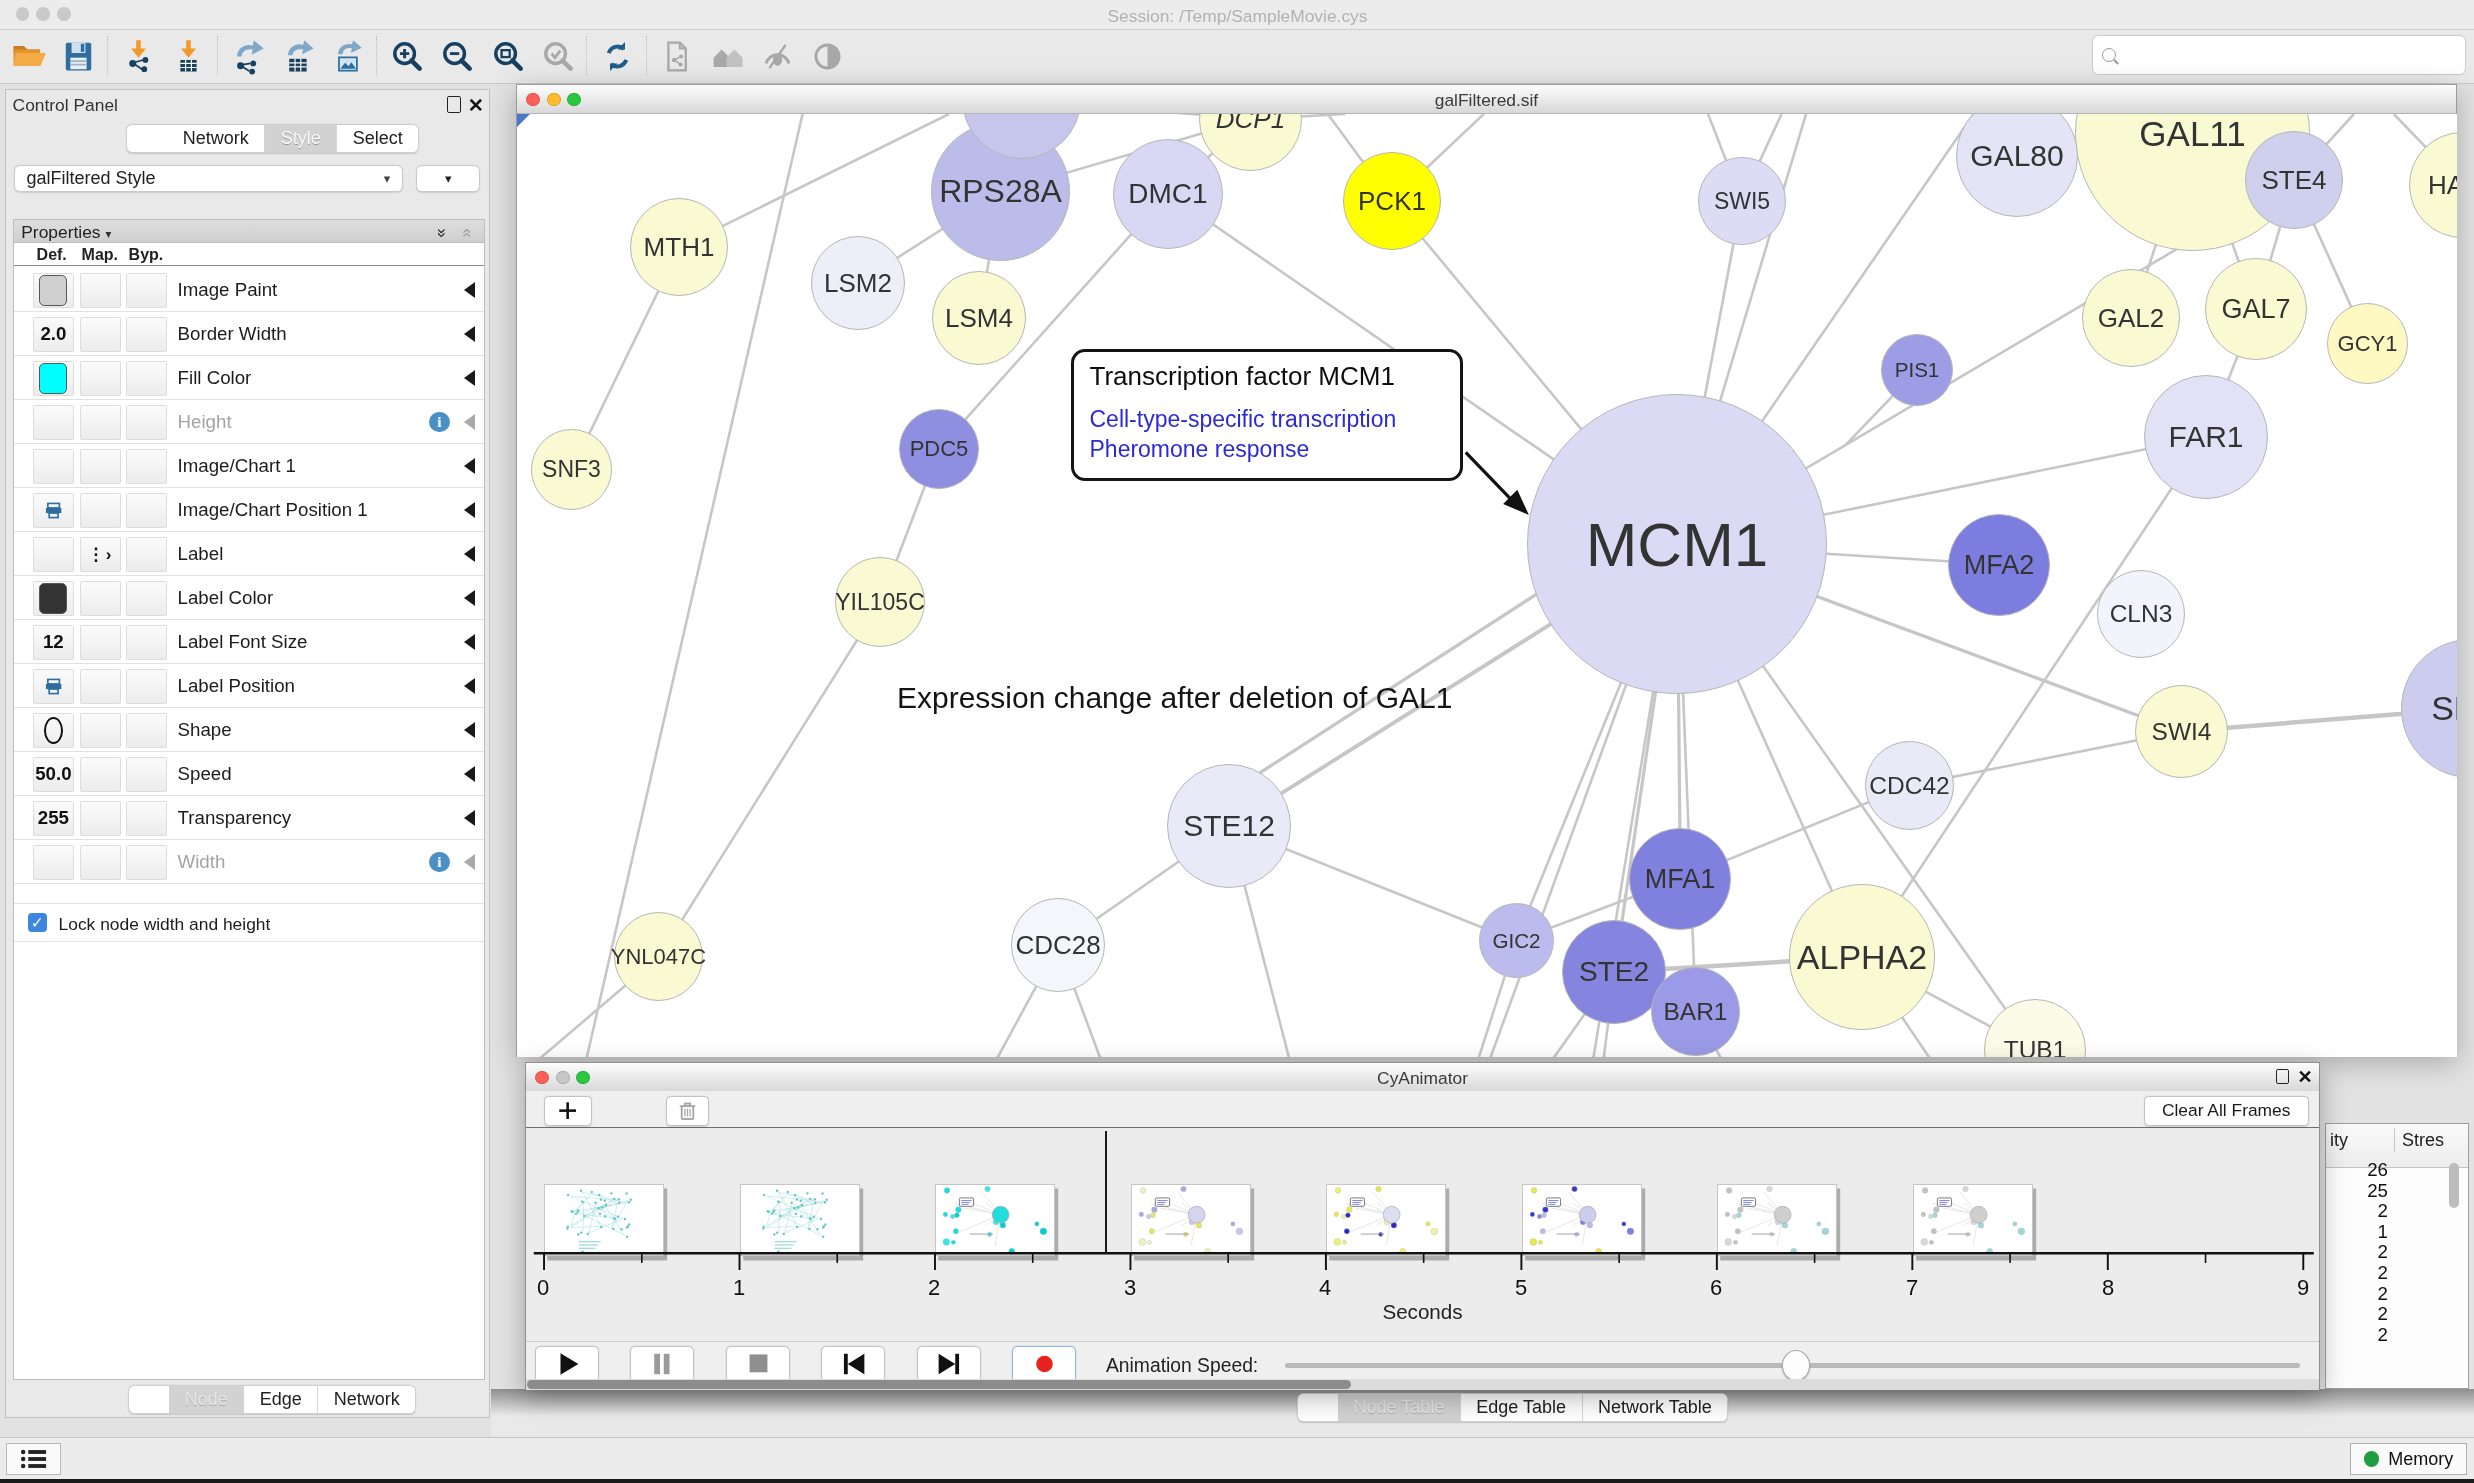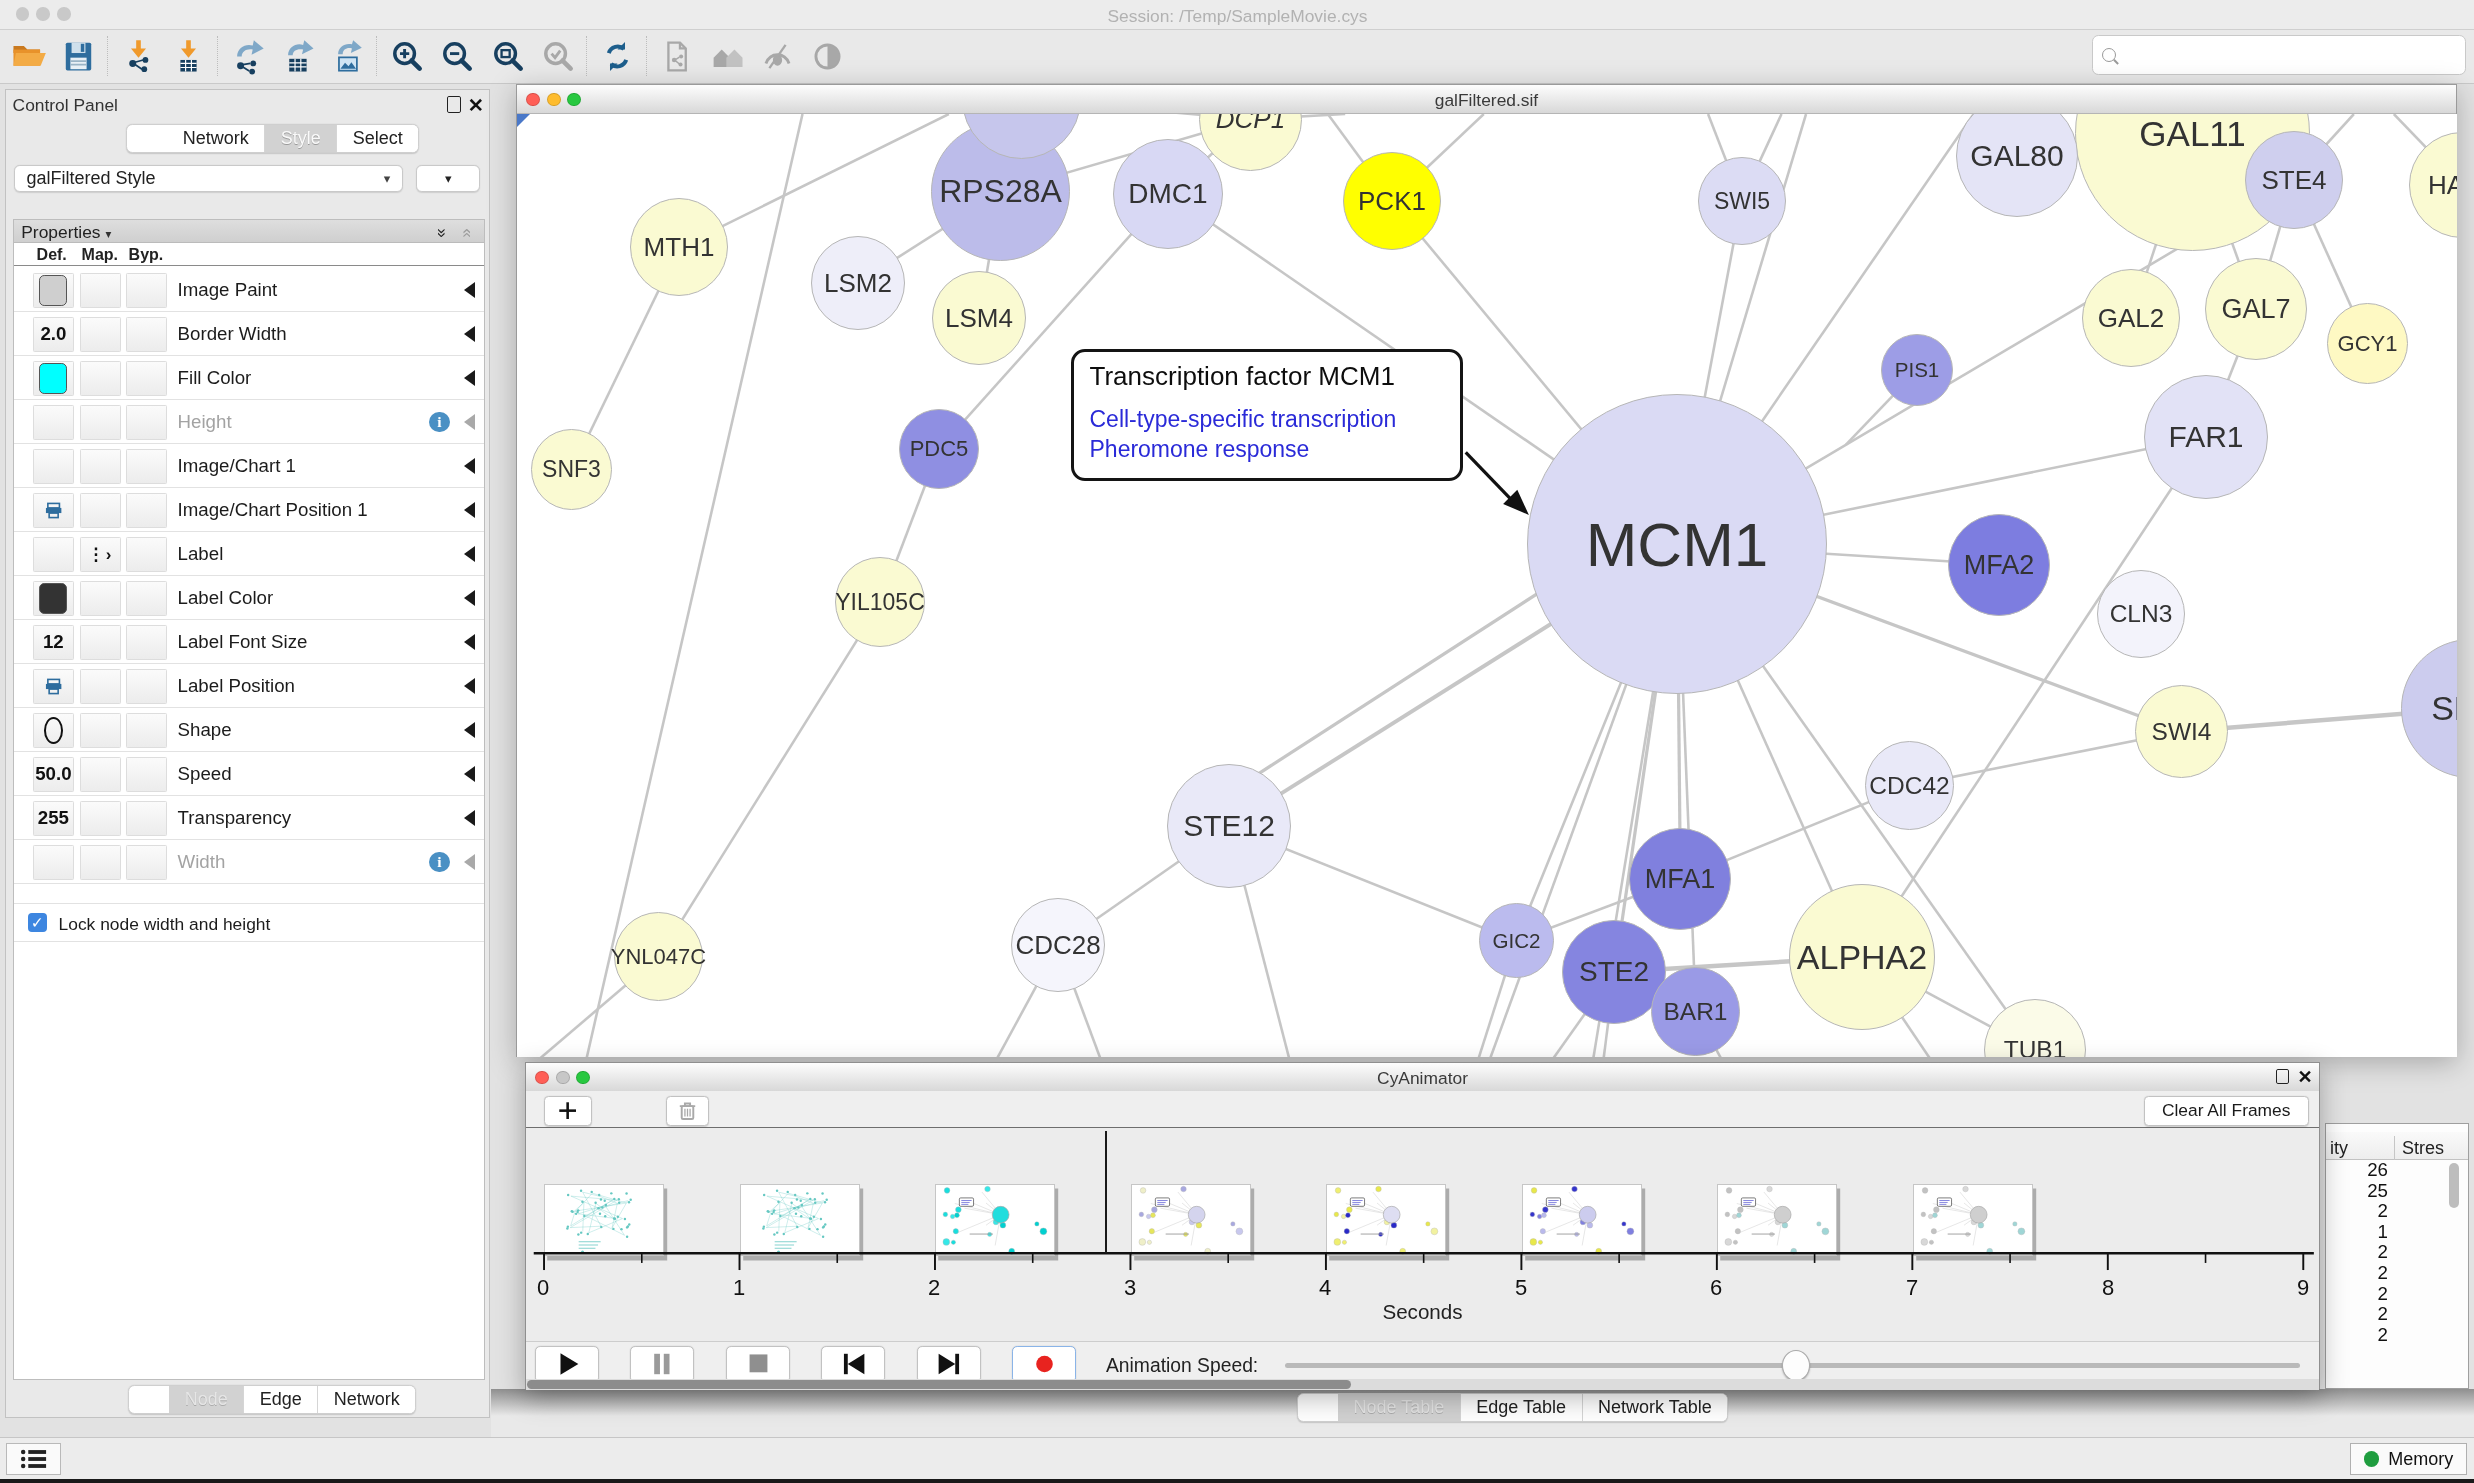--- a/index.html
+++ b/index.html
@@ -62,21 +62,21 @@
   .node{position:absolute;border-radius:50%;border:1.9px solid #b6b6b6;display:flex;align-items:center;justify-content:center;color:#333;}
   #annotation{position:absolute;left:554px;top:235px;width:392px;height:132px;background:#fff;border:3.9px solid #141414;border-radius:14px;padding:9px 15.5px;z-index:40;}
   #annotation .t{font-size:26px;font-weight:normal;color:#0d0d0d;margin-bottom:13px;}
   #annotation .l{font-size:23px;color:#2a2ad8;line-height:1.3;}
   #net-caption{position:absolute;left:380px;top:567px;font-size:30px;color:#141414;z-index:30;}
   #corner-mark{position:absolute;left:0;top:0;width:0;height:0;border-top:13px solid #4a78c8;border-right:13px solid transparent;z-index:50;}
   
   #table-strip{position:absolute;left:491px;top:1389px;width:1984px;height:49px;background:linear-gradient(#8f8f8f,#e9e9e9 55%,#e9e9e9);}
   #table-tabs{left:806px;top:3.9px;}
   #table-sliver{position:absolute;left:2325px;top:1123px;width:144px;height:266px;background:#fdfdfd;border:1.3px solid #9f9f9f;}
-  #sliver-head{position:absolute;left:0;top:0;width:100%;height:28px;background:linear-gradient(#fafafa,#ededed);border-bottom:1.3px solid #c2c2c2;margin-top:8px;}
+  #sliver-head{position:absolute;left:0;top:0;width:100%;height:44px;background:linear-gradient(#fafafa,#ededed);border-bottom:1.3px solid #c2c2c2;}
   #sliver-head .h{position:absolute;top:6.4px;font-size:18px;color:#222;}
   #sliver-rows{position:absolute;left:0;top:35px;width:117px;}
   .srow{width:100%;height:20.6px;font-size:18.7px;color:#111;text-align:right;padding-right:55px;}
   #sliver-scroll{position:absolute;right:9px;top:39px;width:10.3px;height:45px;background:#bdbdbd;border-radius:5.2px;}
   
   #anim-window{position:absolute;left:525px;top:1062px;width:1795px;height:327px;background:#ececec;border:0.6px solid #8f8f8f;box-shadow:0 7.7px 26px rgba(0,0,0,.3);}
   #anim-toolbar{position:absolute;left:0;top:28px;width:100%;height:37px;background:#efefef;border-bottom:1.9px solid #6e6e6e;}
   .abtn{position:absolute;top:4.5px;height:30px;background:#fff;border:0.6px solid #c2c2c2;border-radius:4.5px;display:flex;align-items:center;justify-content:center;box-shadow:0 0.6px 1.3px rgba(0,0,0,.15);}
   #frames-area{position:absolute;left:0;top:68px;width:100%;height:135px;background:#ececec;}
   .thumb{position:absolute;top:53px;width:120px;height:72px;background:#fff;border:0.6px solid #c6c6c6;box-shadow:3.2px 4.5px 0 rgba(120,120,120,.55);}
@@ -557,20 +557,21 @@
         </div>
       <svg id="arrow-svg" width="1940" height="943" viewBox="800 175 3010 1463" style="position:absolute;left:0;top:0;z-index:45;pointer-events:none;">
         <line x1="2272" y1="700" x2="2352" y2="783" stroke="#111" stroke-width="5"></line>
         <polygon points="2370,797 2330,780 2352,758" fill="#111"></polygon>
       </svg>
       <div id="annotation">
         <div class="t">Transcription factor MCM1</div>
         <div class="l">Cell-type-specific transcription</div>
         <div class="l">Pheromone response</div>
       </div>
+      <div id="net-caption">Expression change after deletion of GAL1</div>
     </div>
   </div>
 
   <div id="anim-window">
     <div class="wtitle">
       <span class="tl2" style="left:9px;background:#ff5f57;"></span>
       <span class="tl2" style="left:30px;background:#c7c7c7;"></span>
       <span class="tl2" style="left:50px;background:#28c840;"></span>
       <span class="cap">CyAnimator</span>
       <span id="anim-float"></span>

